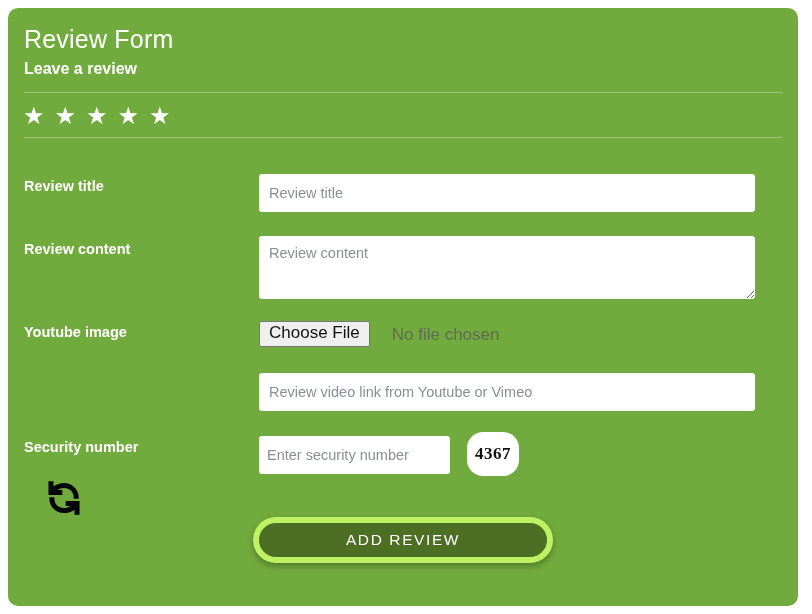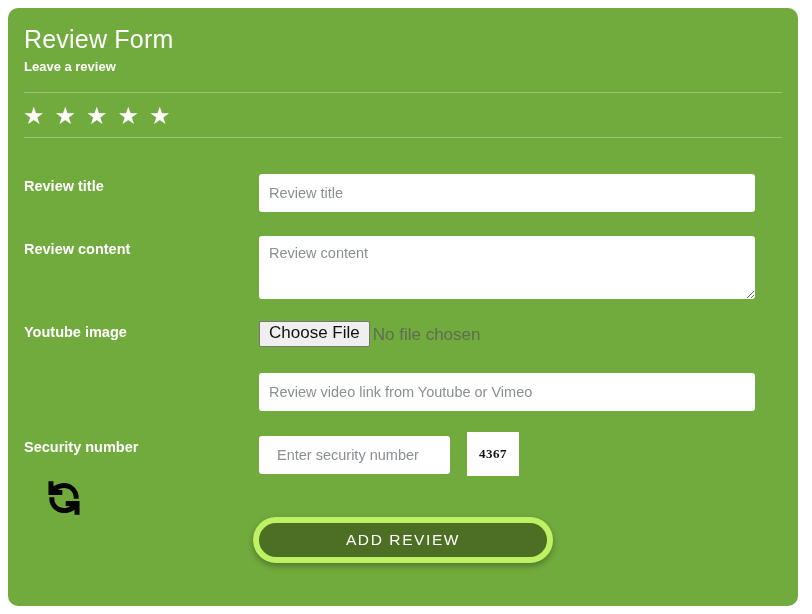--- a/index.html
+++ b/index.html
@@ -40,21 +40,21 @@
     font-weight: 400;
     color: #ffffff;
     letter-spacing: 0.2px;
     line-height: 1.2;
   }
 
   .form-subtitle {
     position: absolute;
     left: 16px;
     top: 51px;
-    font-size: 13px;
+    font-size: 16px;
     font-weight: 700;
     color: #ffffff;
     line-height: 1.2;
   }
 
   .divider {
     position: absolute;
     left: 16px;
     width: 758px;
     height: 1px;
@@ -148,58 +148,58 @@
     border: 1px solid #767676;
     border-radius: 2px;
     font-family: "Liberation Sans", sans-serif;
     font-size: 17px;
     color: #101010;
     padding: 0 9px 3px 9px;
     line-height: 1.25;
     cursor: pointer;
   }
   .no-file-text {
-    margin-left: 3px;
+    margin-left: 22px;
     font-size: 17px;
     color: #5f6c52;
     line-height: 1.25;
   }
 
   
   .security-input {
     position: absolute;
     left: 251px;
     top: 428px;
     width: 191px;
     height: 38px;
     box-sizing: border-box;
     background: #ffffff;
     border: none;
     border-radius: 3px;
     font-family: "Liberation Sans", sans-serif;
     font-size: 14.5px;
     color: #333333;
-    padding: 0 18px;
+    padding: 0 8px;
     outline: none;
   }
   .security-input::placeholder { color: #8a8f93; opacity: 1; }
 
   .captcha-box {
     position: absolute;
     left: 459px;
     top: 424px;
     width: 52px;
     height: 44px;
     background: #ffffff;
-    border-radius: 0;
+    border-radius: 16px;
     display: flex;
     align-items: center;
     justify-content: center;
     font-family: "Liberation Serif", serif;
-    font-size: 13px;
+    font-size: 17px;
     font-weight: 700;
     color: #111111;
     letter-spacing: 0.5px;
   }
 
   .refresh-icon {
     position: absolute;
     left: 35px;
     top: 469px;
     width: 42px;

